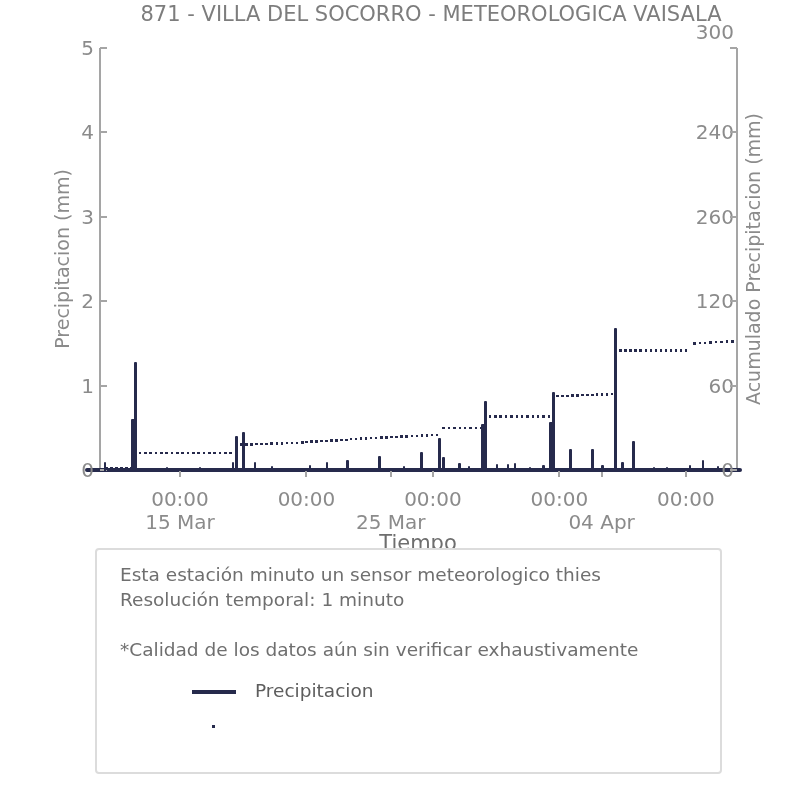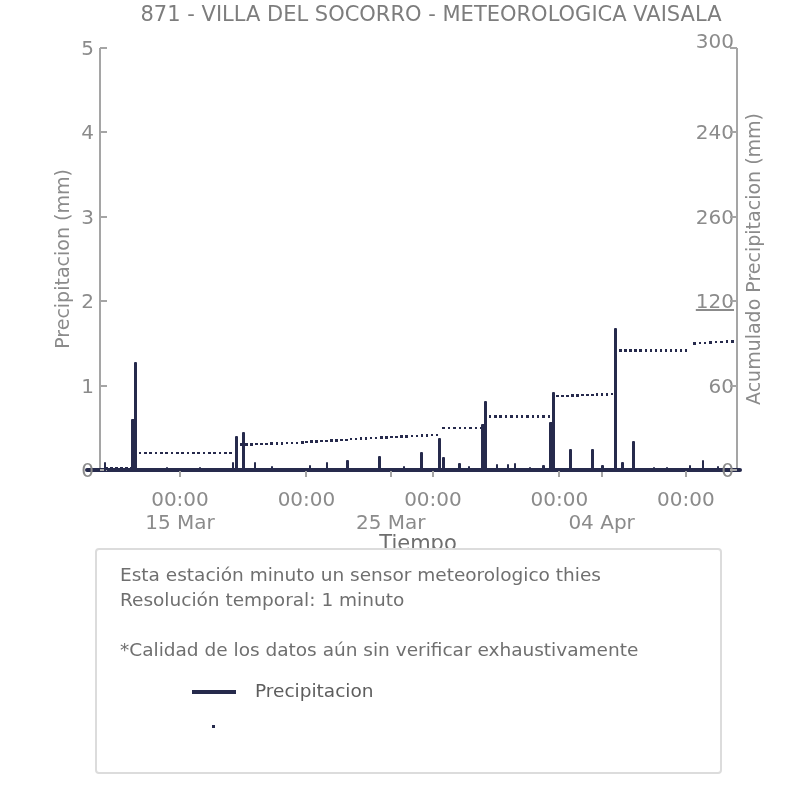--- a/index.html
+++ b/index.html
@@ -64,27 +64,27 @@
       <div class="ytick-label left" style="top: 204.8px;">3</div>
       <div class="ytick-mark left" style="top: 215.8px;"></div>
       <div class="ytick-label left" style="top: 120.4px;">4</div>
       <div class="ytick-mark left" style="top: 131.4px;"></div>
       <div class="ytick-label left" style="top: 36px;">5</div>
       <div class="ytick-mark left" style="top: 47px;"></div>
       <div class="ytick-label right" style="top: 458px;">0</div>
       <div class="ytick-mark right" style="top: 469px;"></div>
       <div class="ytick-label right" style="top: 373.6px;">60</div>
       <div class="ytick-mark right" style="top: 384.6px;"></div>
-      <div class="ytick-label right" style="top: 289.2px; text-decoration: underline;">120</div>
+      <div class="ytick-label right" style="top: 289.2px;">120</div>
       <div class="ytick-mark right" style="top: 300.2px;"></div>
       <div class="ytick-label right" style="top: 204.8px;">260</div>
       <div class="ytick-mark right" style="top: 215.8px;"></div>
       <div class="ytick-label right" style="top: 120.4px;">240</div>
       <div class="ytick-mark right" style="top: 131.4px;"></div>
-      <div class="ytick-label right" style="top: 29px;">300</div>
+      <div class="ytick-label right" style="top: 20px;">300</div>
       <div class="ytick-mark right" style="top: 47px;"></div>
       <div class="xtick-mark" style="left: 179px;"></div>
       <div class="xtick-label" style="left: 180px;">00:00</div>
       <div class="xtick-mark" style="left: 305.48px;"></div>
       <div class="xtick-label" style="left: 306.48px;">00:00</div>
       <div class="xtick-mark" style="left: 431.96px;"></div>
       <div class="xtick-label" style="left: 432.96px;">00:00</div>
       <div class="xtick-mark" style="left: 558.44px;"></div>
       <div class="xtick-label" style="left: 559.44px;">00:00</div>
       <div class="xtick-mark" style="left: 684.92px;"></div>

